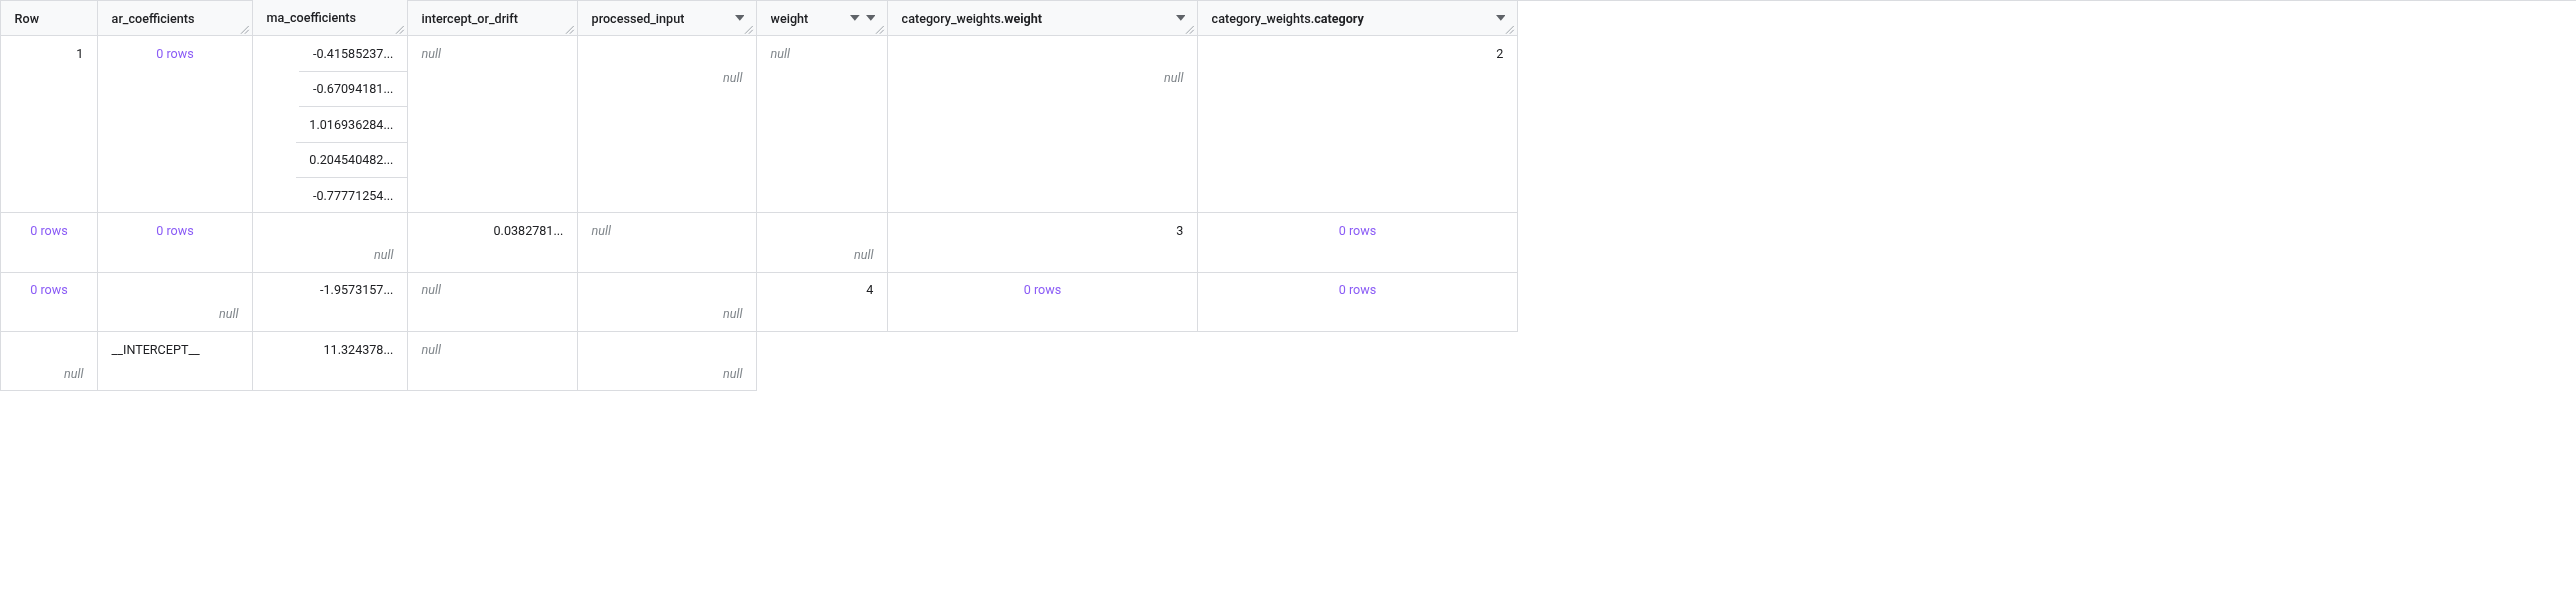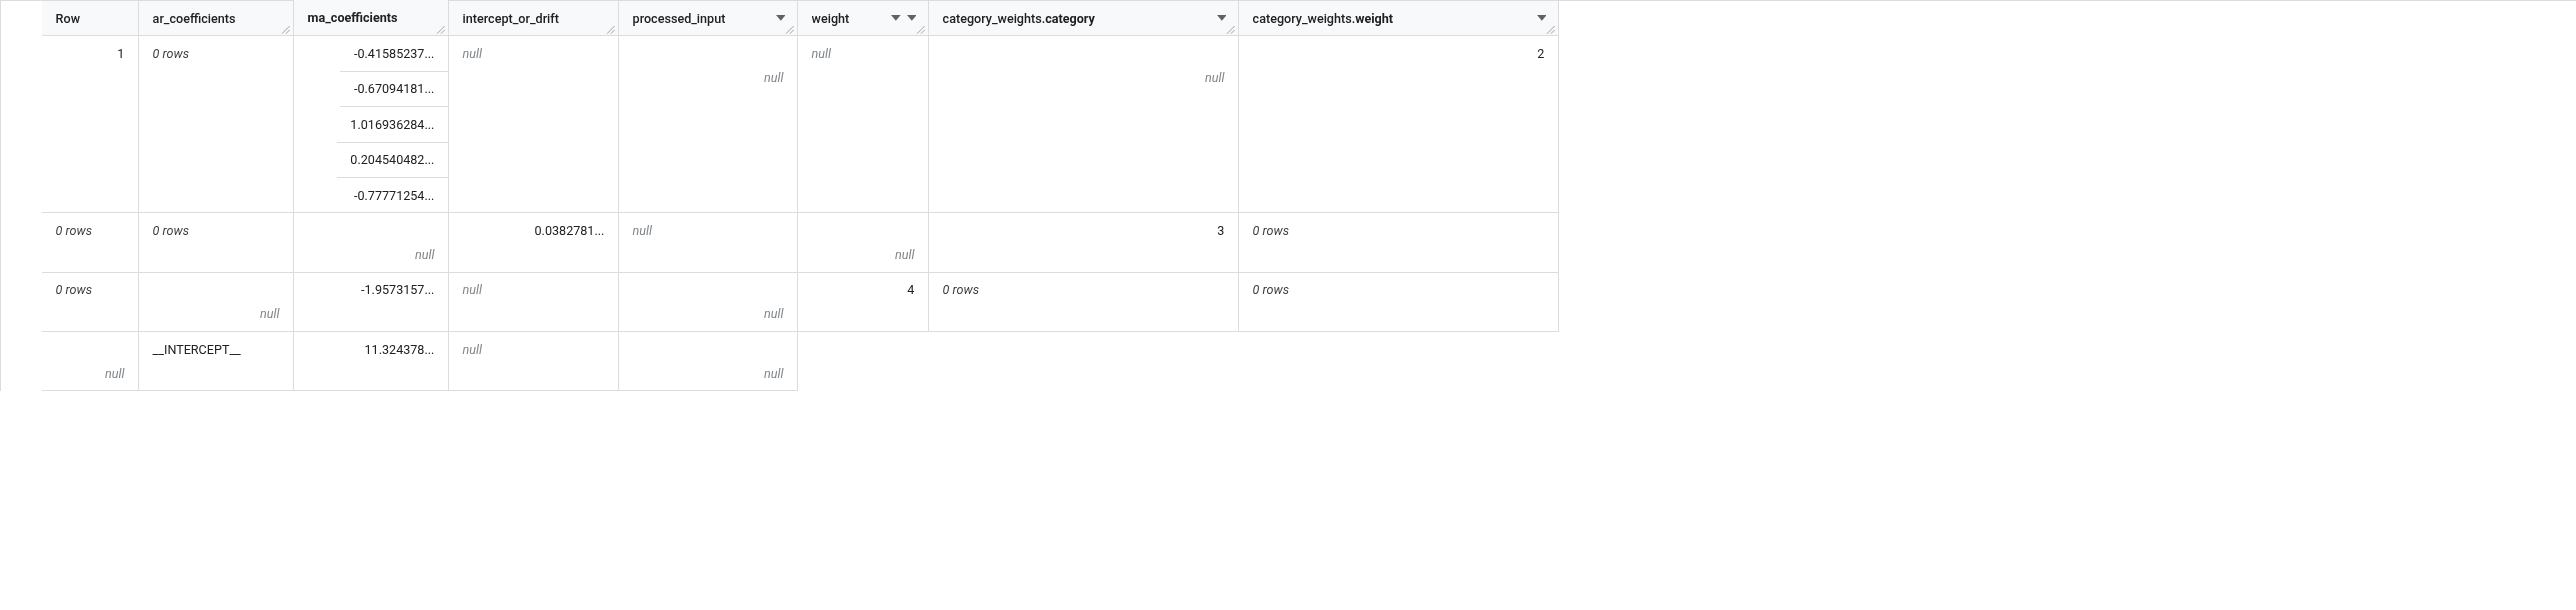--- a/index.html
+++ b/index.html
@@ -9,39 +9,38 @@
     font-family: Roboto, "Helvetica Neue", Arial, sans-serif;
     font-size: 12.6px;
     color: #202124;
     background: #fff;
   }
   .table {
     display: grid;
     grid-template-columns: 97px 155px 155px 170px 179px 131px 310px 320px;
     border-top: 1px solid #dadce0;
     border-left: 1px solid #dadce0;
-    padding-left: 41px;
   }
   .hdr, .cell {
     border-right: 1px solid #dadce0;
     border-bottom: 1px solid #dadce0;
     position: relative;
   }
   .hdr {
     background: #f8f9fa;
     font-weight: 500;
     color: #202124;
     padding: 9.7px 11.6px 9.7px 13.6px;
     display: flex;
     align-items: center;
     justify-content: space-between;
     white-space: nowrap;
     overflow: hidden;
   }
-  .hdr.active { border-top: 1.9px solid #1a73e8; margin-top: -1.9px; font-weight: bold; }
+  .hdr.active { border-top: 1.9px solid #1a73e8; margin-top: -1.9px; }
   .hdr .label { flex: 0 1 auto; overflow: hidden; text-overflow: ellipsis; }
   .hdr .icons { display: flex; align-items: center; gap: 5.8px; margin-left: 5.8px; }
   .hdr .resize {
     position: absolute;
     right: 1.9px;
     bottom: 1px;
     color: #9aa0a6;
     pointer-events: none;
   }
   .hdr .resize svg { display: block; }
@@ -57,21 +56,21 @@
   .nested-list { display: flex; flex-direction: column; align-items: flex-end; }
   .nested-item {
     padding: 9.7px 13.6px;
     border-bottom: 1px solid #dadce0;
     white-space: nowrap;
     overflow: hidden;
     text-overflow: ellipsis;
   }
   .nested-item:last-child { border-bottom: none; }
   .null { font-style: italic; color: #80868b; margin-top: 24px; }
-  .muted { font-style: italic; color: #404040; text-align: left; display: block; }
+  .muted { color: #8b5cf6; text-align: center; display: block; }
   .right { text-align: right; display: block; }
   .rownum { text-align: right; display: block; color: #202124; }
   .label .bold { font-weight: 700; }
 </style>
 </head>
 <body>
 
 <div class="table" id="table-root">
     <div class="hdr">
       <span class="label">Row</span>
@@ -129,36 +128,36 @@
           </svg>
         </span>
       </span>
       <span class="resize" title="resize">
         <svg width="9.7" height="9.7" viewBox="0 0 10 10">
           <path d="M1 9 L9 1 M5 9 L9 5" stroke="#9aa0a6" stroke-width="1" fill="none"></path>
         </svg>
       </span>
     </div>
     <div class="hdr">
+      <span class="label"><span>category_weights.</span><span class="bold">weight</span></span>
+      <span class="icons">
+        <span class="dropdown" title="dropdown">
+          <svg width="9.7" height="5.8" viewBox="0 0 10 6">
+            <path d="M0 0 L5 6 L10 0 Z" fill="#5f6368"></path>
+          </svg>
+        </span>
+      </span>
+      <span class="resize" title="resize">
+        <svg width="9.7" height="9.7" viewBox="0 0 10 10">
+          <path d="M1 9 L9 1 M5 9 L9 5" stroke="#9aa0a6" stroke-width="1" fill="none"></path>
+        </svg>
+      </span>
+    </div>
+    <div class="hdr">
       <span class="label"><span>category_weights.</span><span class="bold">category</span></span>
-      <span class="icons">
-        <span class="dropdown" title="dropdown">
-          <svg width="9.7" height="5.8" viewBox="0 0 10 6">
-            <path d="M0 0 L5 6 L10 0 Z" fill="#5f6368"></path>
-          </svg>
-        </span>
-      </span>
-      <span class="resize" title="resize">
-        <svg width="9.7" height="9.7" viewBox="0 0 10 10">
-          <path d="M1 9 L9 1 M5 9 L9 5" stroke="#9aa0a6" stroke-width="1" fill="none"></path>
-        </svg>
-      </span>
-    </div>
-    <div class="hdr">
-      <span class="label"><span>category_weights.</span><span class="bold">weight</span></span>
       <span class="icons">
         <span class="dropdown" title="dropdown">
           <svg width="9.7" height="5.8" viewBox="0 0 10 6">
             <path d="M0 0 L5 6 L10 0 Z" fill="#5f6368"></path>
           </svg>
         </span>
       </span>
       <span class="resize" title="resize">
         <svg width="9.7" height="9.7" viewBox="0 0 10 10">
           <path d="M1 9 L9 1 M5 9 L9 5" stroke="#9aa0a6" stroke-width="1" fill="none"></path>

